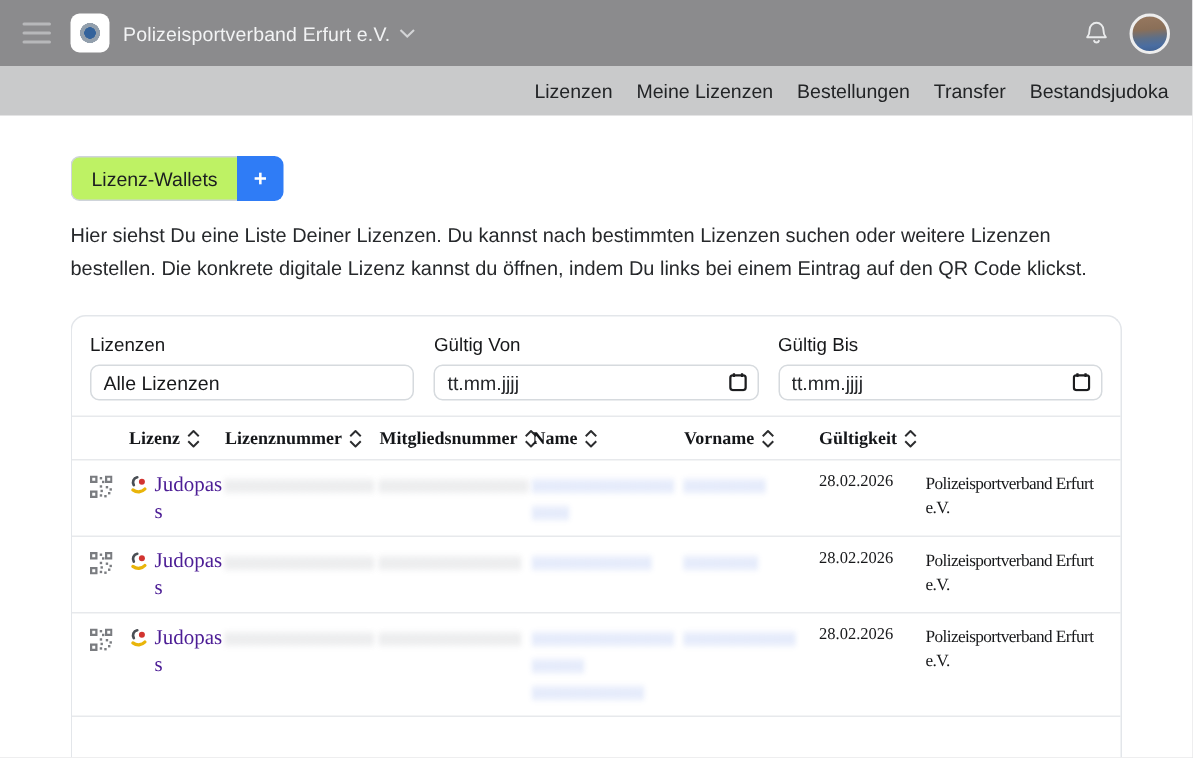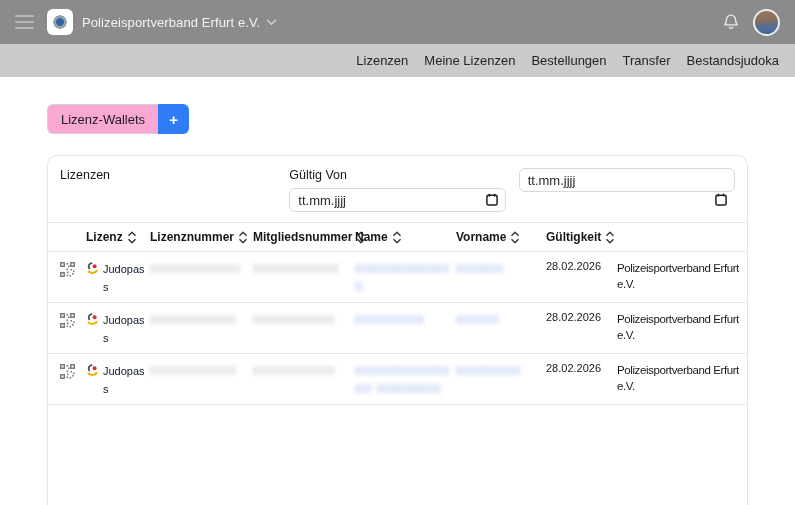--- a/index.html
+++ b/index.html
@@ -37,21 +37,21 @@
     height:33px; background:#c9cacb; display:flex; align-items:center;
     justify-content:flex-end; gap:16px; padding-right:16px;
   }
   .navbar a { font-size:13px; color:#222426; text-decoration:none; cursor:pointer; }
   
   main { padding:0 47px; }
   .title-row { display:flex; align-items:center; justify-content:space-between; margin-top:27px; }
   h1 { font-size:31px; font-weight:700; letter-spacing:-.6px; color:#17181a; }
   .btn-group { display:flex; }
   .wallet-btn {
-    height:30px; padding:0 13px; background:#f9a8d4; border:1px solid #cfd4da;
+    height:30px; padding:0 13px; background:#bef264; border:1px solid #cfd4da;
     border-right:none; border-radius:6px 0 0 6px; font-size:13px; color:#1b1d20;
     font-family:inherit; cursor:pointer;
   }
   .add-btn {
     height:30px; width:31px; background:#2f7cf6; color:#fff; border:none;
     border-radius:0 6px 6px 0; font-size:15px; font-weight:700; cursor:pointer;
     font-family:inherit; line-height:1;
   }
   .desc { margin-top:12px; max-width:706px; font-size:13.3px; line-height:21.5px; color:#26282b; }
   
@@ -72,29 +72,30 @@
   .cal-icon { position:absolute; right:8px; bottom:6px; cursor:pointer; display:flex; }
   .search-input { margin-top:10px; }
   .search-input::placeholder { color:#9aa0a8; opacity:1; }
   
   .lic-table { margin:10px -12px 0; }
   .thead, .trow {
     display:grid;
     grid-template-columns: 26px 64px 103px 102px 101px 90px 71px 1fr;
     padding:0 5px 0 12px;
     border-top:1px solid #e7e9ec;
+    font-family:Liberation Serif, serif;
   }
   .thead { align-items:center; height:29px; }
   .th { display:flex; align-items:center; gap:4px; font-size:12px; font-weight:700; color:#141619; white-space:nowrap; cursor:pointer; }
   .sort-icon { display:flex; flex-shrink:0; }
   .trow { padding-top:8px; padding-bottom:6px; min-height:40px; align-items:start; }
   .td { font-size:12.5px; color:#17181a; }
   .qr-cell { padding-top:2px; cursor:pointer; }
   .lic-cell { display:flex; gap:4px; align-items:flex-start; }
-  .lic-cell .lic-label { font-size:11px; color:#0f172a; width:50px; overflow-wrap:anywhere; line-height:18px; }
+  .lic-cell .lic-label { font-size:14px; color:#4c1d95; width:50px; overflow-wrap:anywhere; line-height:18px; }
   .jp-icon { flex-shrink:0; margin-top:2px; display:flex; }
   .blur-num {
     display:inline-block; font-size:12px; letter-spacing:1px; color:#80858e;
     filter:blur(2px); opacity:.6; line-height:18px; overflow:hidden; white-space:nowrap; max-width:98px;
   }
   .blur-link {
     display:inline-block; font-size:12px; letter-spacing:1px; color:#3f6be0;
     filter:blur(2.1px); opacity:.55; line-height:18px; max-width:96px; overflow-wrap:anywhere; cursor:pointer;
   }
   .validity-cell { font-size:11px; }
@@ -142,38 +143,41 @@
   </nav>
 
   <main>
     <div class="title-row">
       <div class="btn-group">
         <button class="wallet-btn">Lizenz-Wallets</button>
         <button class="add-btn">+</button>
       </div>
     </div>
 
+    <p class="desc">Hier siehst Du eine Liste Deiner Lizenzen. Du kannst nach bestimmten Lizenzen suchen oder weitere Lizenzen bestellen. Die konkrete digitale Lizenz kannst du öffnen, indem Du links bei einem Eintrag auf den QR Code klickst.</p>
 
     <section class="card">
       
       <div class="filters">
         <div class="field">
           <label>Lizenzen</label>
+          <input value="Alle Lizenzen" style="">
         </div>
         <div class="field date-field">
           <label>Gültig Von</label>
           <input placeholder="tt.mm.jjjj" style="">
           <span class="cal-icon">
             <svg width="12" height="13" viewBox="0 0 12 13">
               <rect x="0.9" y="2.2" width="10.2" height="9.8" rx="1.6" fill="none" stroke="#1c1d1f" stroke-width="1.5"></rect>
               <path d="M3.3 0.8v2.6M8.7 0.8v2.6" stroke="#1c1d1f" stroke-width="1.5"></path>
             </svg>
           </span>
         </div>
         <div class="field date-field">
+          <label>Gültig Bis</label>
           <input placeholder="tt.mm.jjjj" style="">
           <span class="cal-icon">
             <svg width="12" height="13" viewBox="0 0 12 13">
               <rect x="0.9" y="2.2" width="10.2" height="9.8" rx="1.6" fill="none" stroke="#1c1d1f" stroke-width="1.5"></rect>
               <path d="M3.3 0.8v2.6M8.7 0.8v2.6" stroke="#1c1d1f" stroke-width="1.5"></path>
             </svg>
           </span>
         </div>
       </div>
 

